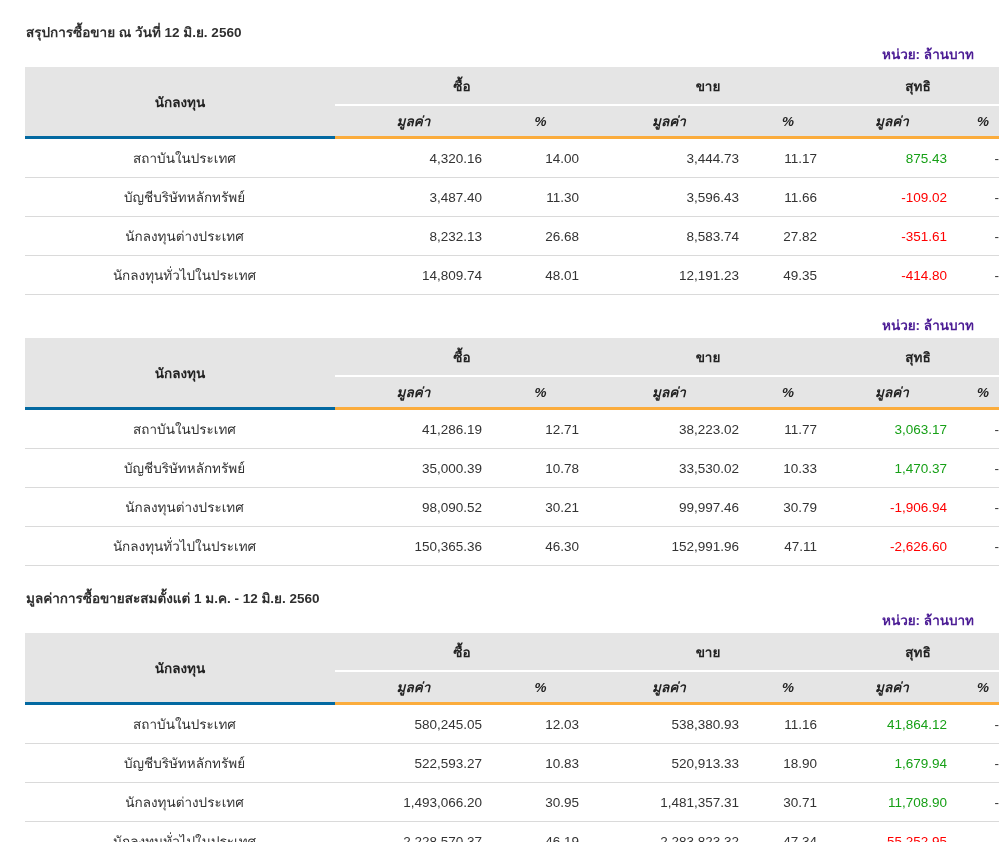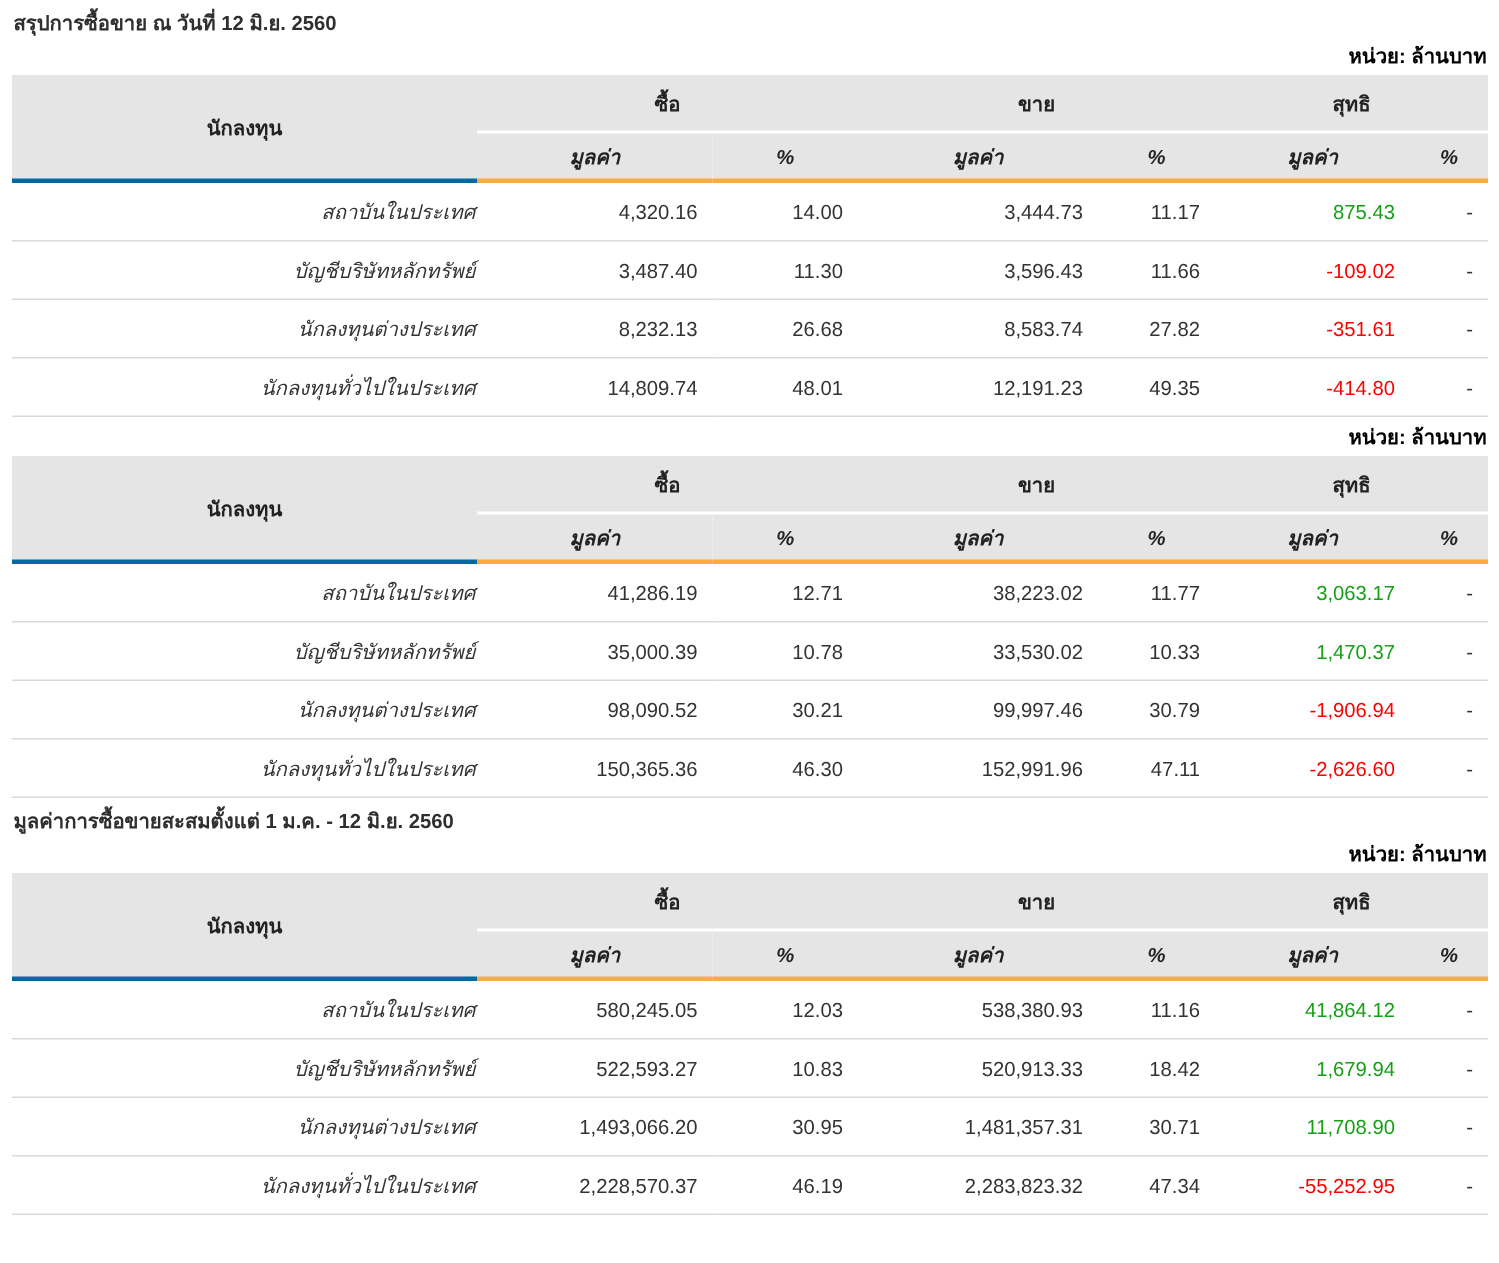--- a/index.html
+++ b/index.html
@@ -2,44 +2,44 @@
 <html><head>
 <meta charset="utf-8">
 <style>
   html,body{margin:0;padding:0;}
   body{
     width:999px;height:842px;background:#ffffff;
     font-family:"Liberation Sans","DejaVu Sans",sans-serif;
     color:#333;overflow:hidden;
   }
   .wrap{padding:0 7px 0 8px;}
-  .block{margin:0;}
+  .block{margin:17px;}
   .sec-title{
     font-size:13.5px;font-weight:bold;color:#2f2f2f;
     margin:0;padding:7px 0 0 1px;line-height:17px;
   }
   .unit{
-    text-align:right;font-weight:bold;font-size:13.5px;color:#000000;
+    text-align:right;font-weight:bold;font-size:13.5px;color:#4c1d95;
     padding:6px 1px 4px 0;line-height:16px;
   }
   table{border-collapse:collapse;table-layout:fixed;width:984px;}
   thead th{
     background:#e5e5e5;font-size:13.5px;color:#222;font-weight:bold;
     padding:0;vertical-align:middle;
   }
   .group-row th{height:37px;}
   th.col-investor{border-bottom:3px solid #0369a1;}
   .sub-row th{
     height:30px;border-top:2px solid #ffffff;border-bottom:3px solid #fbac3c;font-style:italic;
   }
   tbody td{
     height:36px;border-bottom:1px solid #dadada;
     font-size:13.5px;color:#333;background:#fff;vertical-align:middle;
   }
-  td.inv{text-align:right;padding-left:10px;font-style:italic;}
+  td.inv{text-align:center;padding-left:10px;}
   td.num{text-align:right;padding-right:10px;}
   .pos{color:#17a017;}
   .neg{color:#ff0000;}
 </style>
 </head>
 <body>
 
 <div class="wrap">
 
   <div class="block">
@@ -218,21 +218,21 @@
           <td class="num">538,380.93</td>
           <td class="num">11.16</td>
           <td class="num js-trend pos">41,864.12</td>
           <td class="num">-</td>
         </tr>
         <tr>
           <td class="inv">บัญชีบริษัทหลักทรัพย์</td>
           <td class="num">522,593.27</td>
           <td class="num">10.83</td>
           <td class="num">520,913.33</td>
-          <td class="num">18.42</td>
+          <td class="num">18.90</td>
           <td class="num js-trend pos">1,679.94</td>
           <td class="num">-</td>
         </tr>
         <tr>
           <td class="inv">นักลงทุนต่างประเทศ</td>
           <td class="num">1,493,066.20</td>
           <td class="num">30.95</td>
           <td class="num">1,481,357.31</td>
           <td class="num">30.71</td>
           <td class="num js-trend pos">11,708.90</td>

